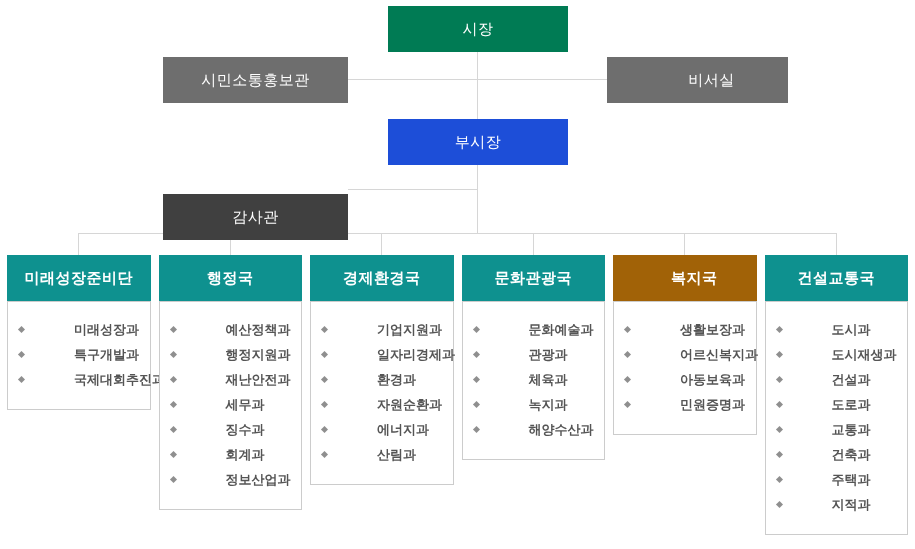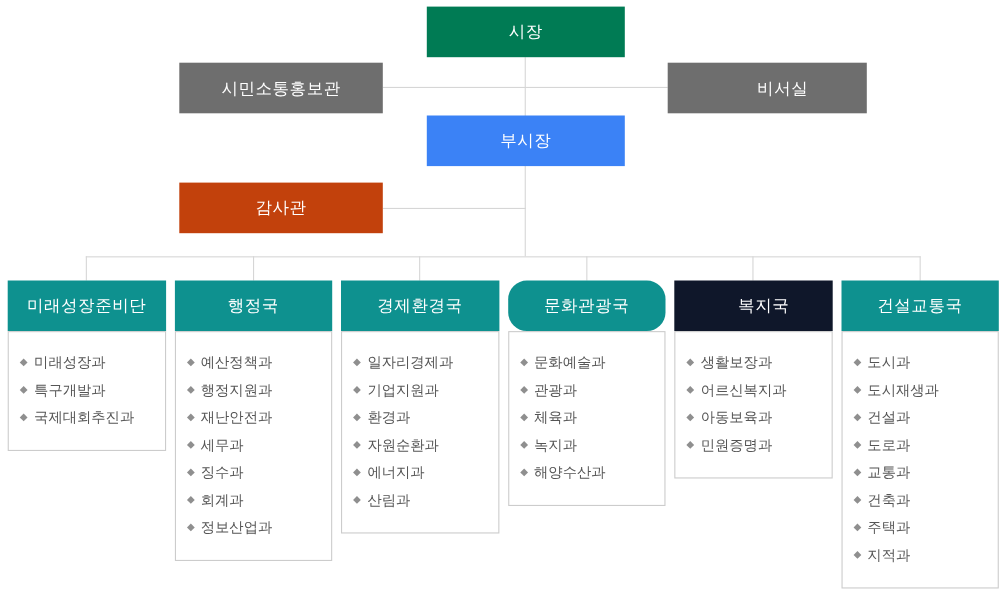--- a/index.html
+++ b/index.html
@@ -48,20 +48,21 @@
 
   
   .dept-row {
     position: absolute;
     left: 7px;
     right: 7px;
     top: 255px;
     display: flex;
     gap: 8px;
     z-index: 1;
+    font-weight: bold;
   }
   .dept-col { flex: 1 1 0; min-width: 0; }
   .dept-header {
     height: 46px;
     display: flex;
     align-items: center;
     justify-content: center;
     color: #ffffff;
     font-size: 15px;
     letter-spacing: 0.5px;
@@ -72,20 +73,21 @@
     background: #ffffff;
     padding: 15px 6px 17px 11px;
   }
   .dept-list li {
     font-size: 13px;
     line-height: 25px;
     color: #555555;
     white-space: nowrap;
     display: flex;
     align-items: center;
+    gap: 43px;
   }
   .bullet {
     display: inline-block;
     width: 5px;
     height: 5px;
     background: #8f8f8f;
     transform: rotate(45deg);
     margin-right: 7px;
     flex: 0 0 auto;
   }
@@ -102,22 +104,22 @@
   <div class="line v drop" style="left:78px"></div>
   <div class="line v drop" style="left:230px"></div>
   <div class="line v drop" style="left:381px"></div>
   <div class="line v drop" style="left:533px"></div>
   <div class="line v drop" style="left:684px"></div>
   <div class="line v drop" style="left:836px"></div>
 
   <div class="org-box" id="box-mayor" style="background: rgb(0, 123, 84);">시장</div>
   <div class="org-box" id="box-comm" style="background: rgb(110, 110, 110);">시민소통홍보관</div>
   <div class="org-box" id="box-secretary" style="background: rgb(110, 110, 110); padding-left: 28px;">비서실</div>
-  <div class="org-box" id="box-deputy" style="background: #3b82f6;">부시장</div>
-  <div class="org-box" id="box-audit" style="background: #c2410c;">감사관</div>
+  <div class="org-box" id="box-deputy" style="background: #1d4ed8; margin-top: 14px;">부시장</div>
+  <div class="org-box" id="box-audit" style="background: #404040; margin-top: 28px;">감사관</div>
 
   <div class="dept-row" id="dept-row">
   <div class="dept-col">
     <div class="dept-header" style="background: rgb(14, 145, 143);">미래성장준비단</div>
     <ul class="dept-list">
           <li>
             <span class="bullet"></span>
             <span>미래성장과</span>
           </li>
           <li>
@@ -163,47 +165,47 @@
             <span>정보산업과</span>
           </li>
         </ul>
   </div>
 
   <div class="dept-col">
     <div class="dept-header" style="background: rgb(14, 145, 143);">경제환경국</div>
     <ul class="dept-list">
           <li>
             <span class="bullet"></span>
+            <span>기업지원과</span>
+          </li>
+          <li>
+            <span class="bullet"></span>
             <span>일자리경제과</span>
           </li>
           <li>
             <span class="bullet"></span>
-            <span>기업지원과</span>
-          </li>
-          <li>
-            <span class="bullet"></span>
             <span>환경과</span>
           </li>
           <li>
             <span class="bullet"></span>
             <span>자원순환과</span>
           </li>
           <li>
             <span class="bullet"></span>
             <span>에너지과</span>
           </li>
           <li>
             <span class="bullet"></span>
             <span>산림과</span>
           </li>
         </ul>
   </div>
 
   <div class="dept-col">
-    <div class="dept-header" style="background: rgb(14, 145, 143); border-radius: 17px;">문화관광국</div>
+    <div class="dept-header" style="background: rgb(14, 145, 143);">문화관광국</div>
     <ul class="dept-list">
           <li>
             <span class="bullet"></span>
             <span>문화예술과</span>
           </li>
           <li>
             <span class="bullet"></span>
             <span>관광과</span>
           </li>
           <li>
@@ -215,21 +217,21 @@
             <span>녹지과</span>
           </li>
           <li>
             <span class="bullet"></span>
             <span>해양수산과</span>
           </li>
         </ul>
   </div>
 
   <div class="dept-col">
-    <div class="dept-header" style="background: #0f172a; padding-left: 19px;">복지국</div>
+    <div class="dept-header" style="background: #a16207; padding-left: 19px;">복지국</div>
     <ul class="dept-list">
           <li>
             <span class="bullet"></span>
             <span>생활보장과</span>
           </li>
           <li>
             <span class="bullet"></span>
             <span>어르신복지과</span>
           </li>
           <li>

